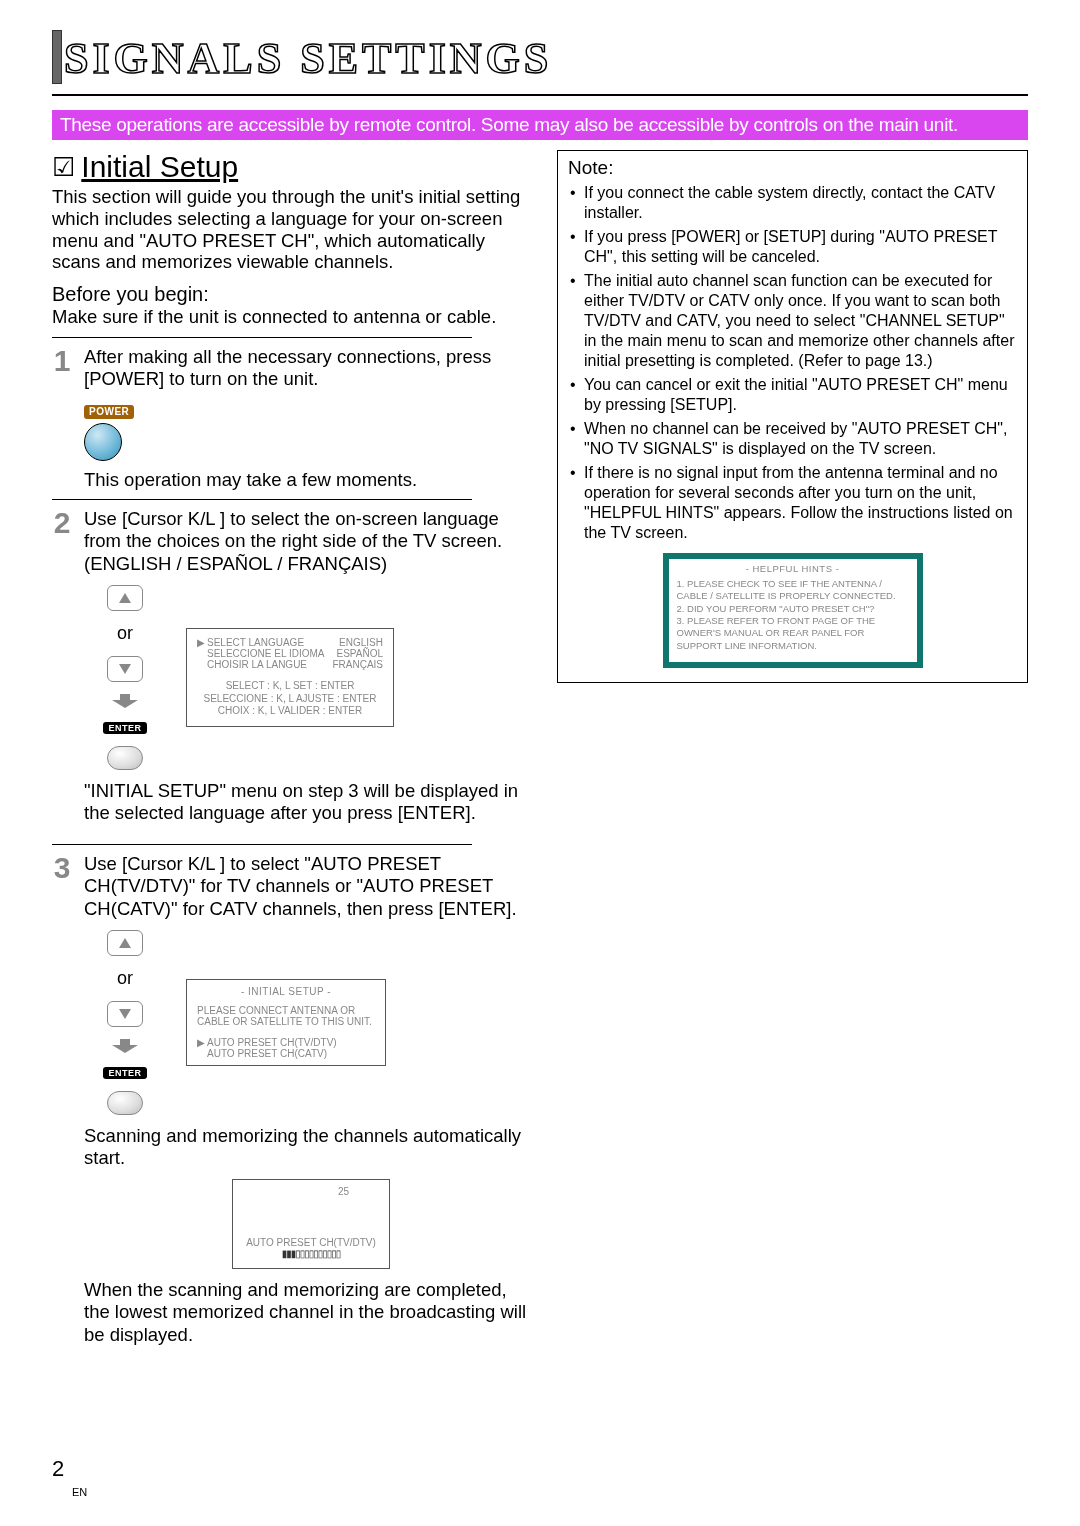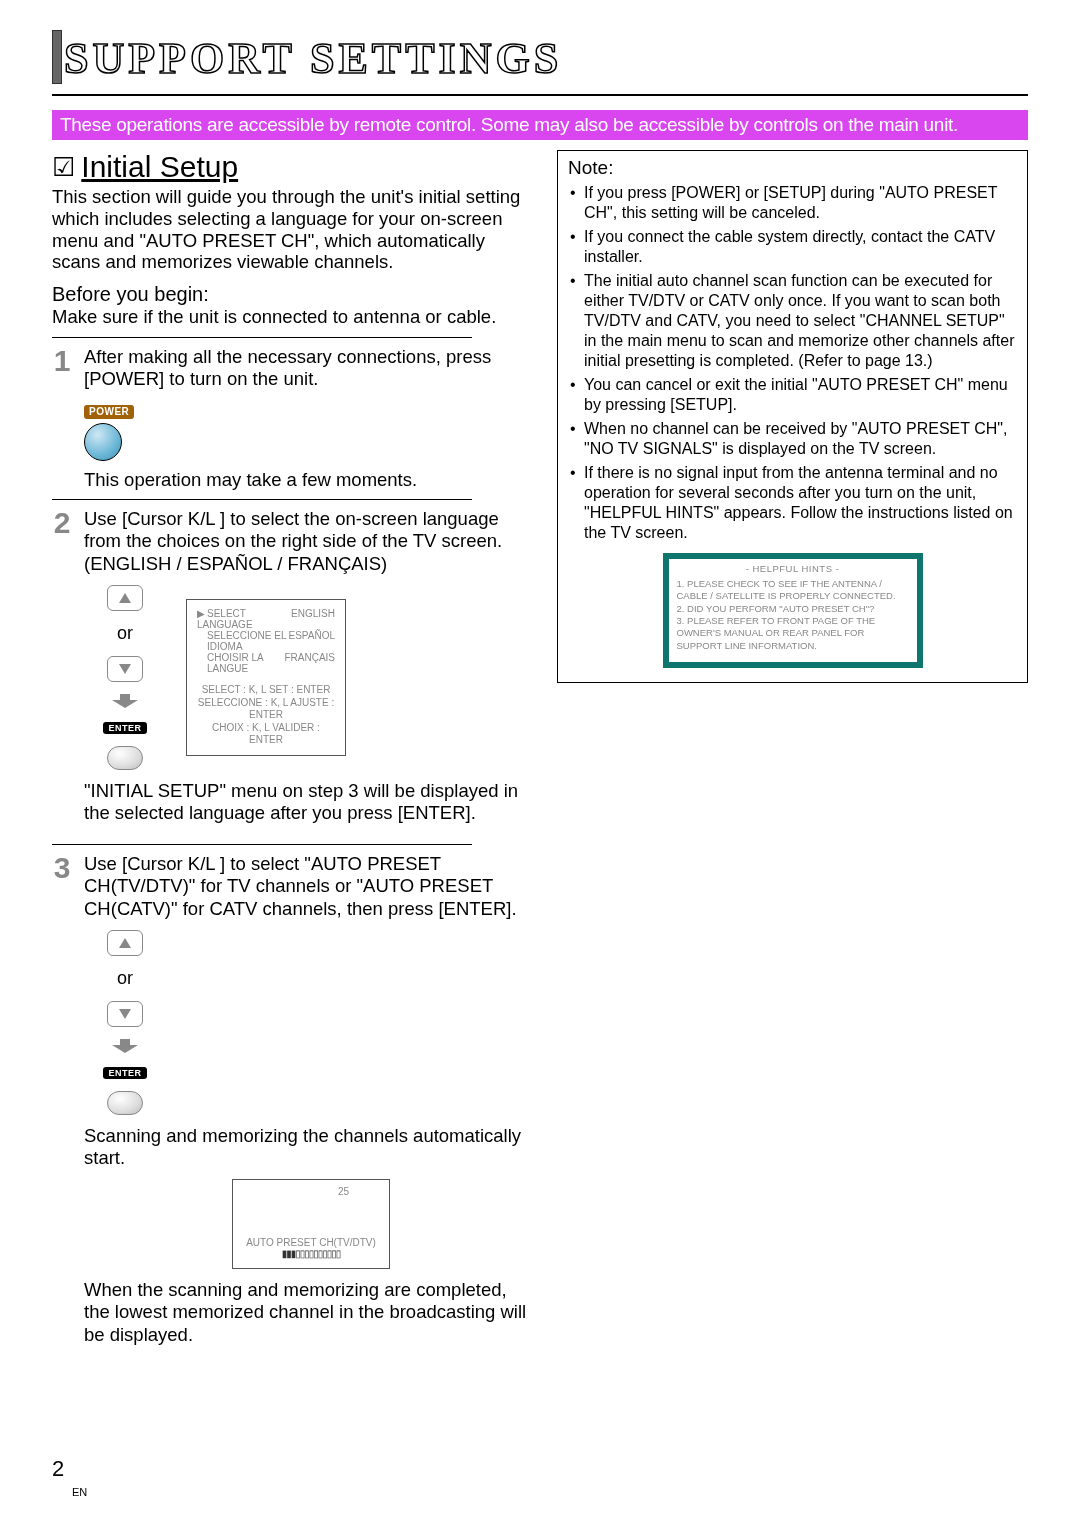--- a/index.html
+++ b/index.html
@@ -224,21 +224,21 @@
   }
   .page-num .big { font-size: 22px; }
   .page-num .en { font-size: 11px; margin-left: 20px; }
   .flex-inline { display: flex; align-items: center; gap: 30px; margin: 10px 0 10px 42px; }
 </style>
 </head>
 <body>
 
 <div class="page-header">
   <div class="hdr-accent"></div>
-  <div class="hdr-title">SUPPORT SETTINGS</div>
+  <div class="hdr-title">SIGNALS SETTINGS</div>
 </div>
 <div class="hdr-rule"></div>
 
 <div class="grey-bar">These operations are accessible by remote control. Some may also be accessible by controls on the main unit.</div>
 
 <div class="two-col">
   <div class="left-col">
 
     <div class="section-title-row">
       <span class="checkmark-box">☑</span>
@@ -283,21 +283,21 @@
               <polygon points="1,1 13,1 7,11" fill="#888"></polygon>
             </svg>
         </div>
         <svg width="30" height="14">
             <polygon points="10,0 20,0 20,6 28,6 15,14 2,6 10,6" fill="#888"></polygon>
           </svg>
         <span class="enter-label">ENTER</span>
         <div class="btn-enter"></div>
       </div>
 
-      <div class="osd-box" style="width:160px;">
+      <div class="osd-box" style="width:208px;">
         <div class="osd-row">
             <span><span class="osd-caret">▶</span><span>SELECT LANGUAGE</span></span>
             <span>ENGLISH</span>
           </div>
         <div class="osd-row">
             <span style="padding-left:10px;">SELECCIONE EL IDIOMA</span>
             <span>ESPAÑOL</span>
           </div>
         <div class="osd-row">
             <span style="padding-left:10px;">CHOISIR LA LANGUE</span>
@@ -335,20 +335,26 @@
               <polygon points="1,1 13,1 7,11" fill="#888"></polygon>
             </svg>
         </div>
         <svg width="30" height="14">
             <polygon points="10,0 20,0 20,6 28,6 15,14 2,6 10,6" fill="#888"></polygon>
           </svg>
         <span class="enter-label">ENTER</span>
         <div class="btn-enter"></div>
       </div>
 
+      <div class="initial-setup-box">
+        <div class="initial-setup-title">- INITIAL SETUP -</div>
+        <div style="margin-bottom:10px;">PLEASE CONNECT ANTENNA OR CABLE OR SATELLITE TO THIS UNIT.</div>
+        <div><span class="osd-caret">▶</span><span>AUTO PRESET CH(TV/DTV)</span></div>
+        <div style="padding-left:10px;">AUTO PRESET CH(CATV)</div>
+      </div>
     </div>
 
     <div style="font-size:18.5px; line-height:1.2; margin-left:32px;">Scanning and memorizing the channels automatically start.</div>
 
     <div style="margin:10px 0 10px 180px;">
       <div class="scan-box">
         <div class="scan-num">25</div>
         <div style="height:40px;"></div>
         <div>AUTO PRESET CH(TV/DTV)</div>
         <div class="scan-bar">▮▮▮▯▯▯▯▯▯▯▯▯▯</div>
@@ -356,22 +362,22 @@
     </div>
 
     <div style="font-size:18.5px; line-height:1.2; margin-left:32px;">When the scanning and memorizing are completed, the lowest memorized channel in the broadcasting will be displayed.</div>
 
   </div>
 
   <div class="right-col">
     <div class="note-box">
       <div class="note-title">Note:</div>
       <ul class="note-list">
+        <li>If you connect the cable system directly, contact the CATV installer.</li>
         <li>If you press [POWER] or [SETUP] during "AUTO PRESET CH", this setting will be canceled.</li>
-        <li>If you connect the cable system directly, contact the CATV installer.</li>
         <li>The initial auto channel scan function can be executed for either TV/DTV or CATV only once. If you want to scan both TV/DTV and CATV, you need to select "CHANNEL SETUP" in the main menu to scan and memorize other channels after initial presetting is completed. (Refer to page 13.)</li>
         <li>You can cancel or exit the initial "AUTO PRESET CH" menu by pressing [SETUP].</li>
         <li>When no channel can be received by "AUTO PRESET CH", "NO TV SIGNALS" is displayed on the TV screen.</li>
         <li>If there is no signal input from the antenna terminal and no operation for several seconds after you turn on the unit, "HELPFUL HINTS" appears. Follow the instructions listed on the TV screen.</li>
       </ul>
       <div class="hints-box">
         <div class="hints-title">- HELPFUL HINTS -</div>
         <div class="hints-list">
           <div>1. PLEASE CHECK TO SEE IF THE ANTENNA / CABLE / SATELLITE IS PROPERLY CONNECTED.</div>
           <div>2. DID YOU PERFORM "AUTO PRESET CH"?</div>

